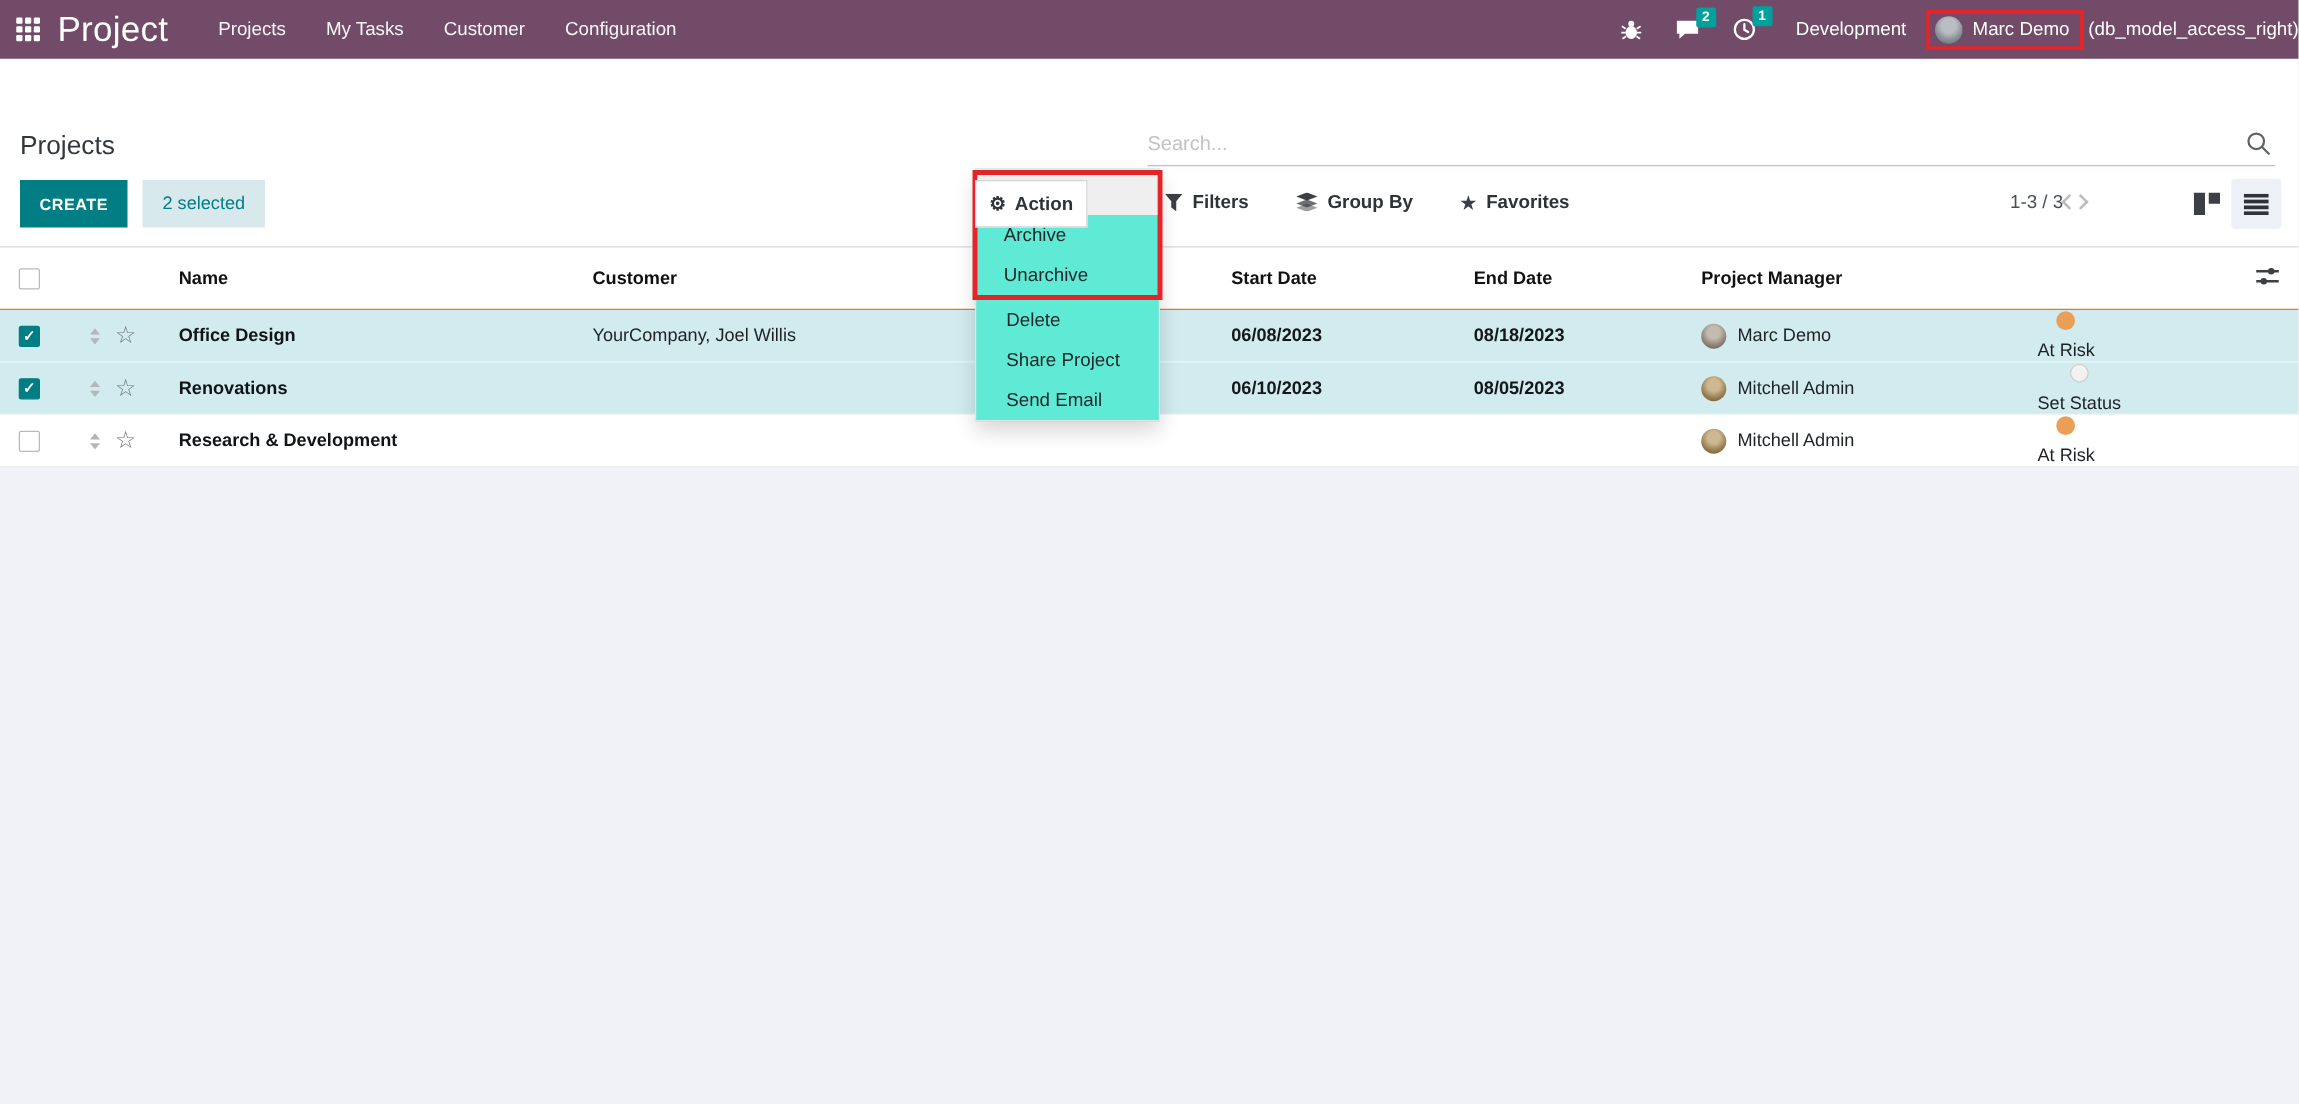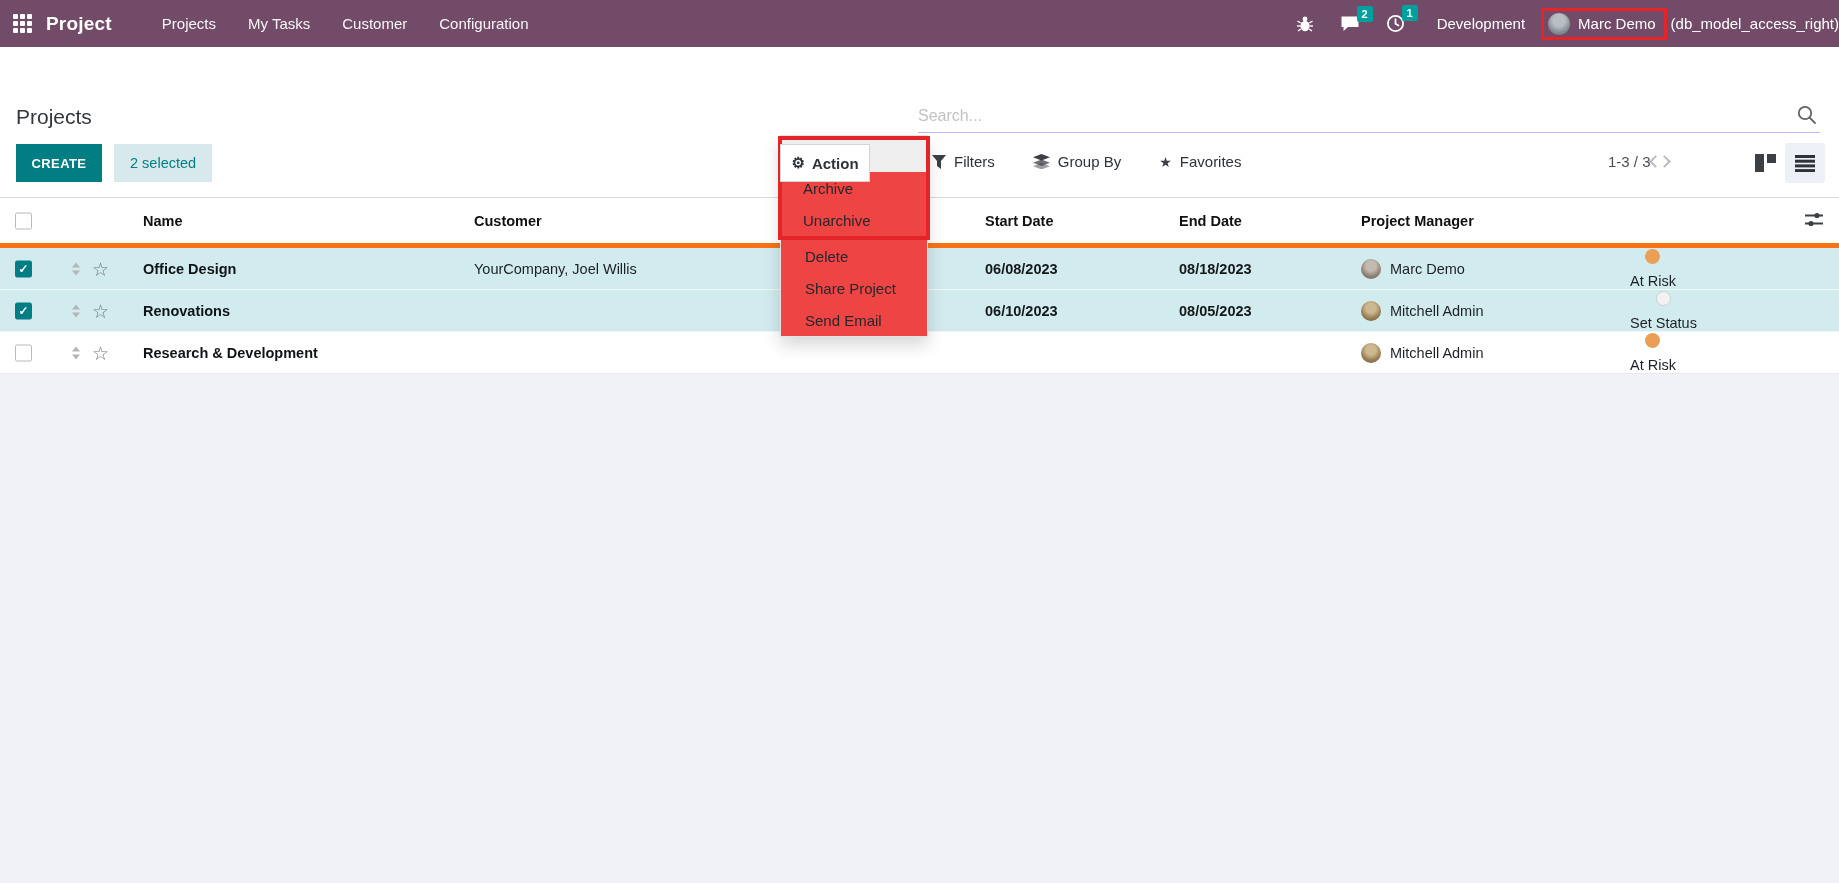--- a/index.html
+++ b/index.html
@@ -4,21 +4,21 @@
 <style>
   * { margin:0; padding:0; box-sizing:border-box; }
   body { font-family:"Liberation Sans", sans-serif; background:#f1f2f7; }
   .screen { position:relative; width:1839px; height:883px; background:#f1f2f7; overflow:hidden; }
 
   
   .navbar { position:absolute; top:0; left:0; width:1839px; height:47px;
             background:#714B67; display:flex; align-items:center; color:#fff; z-index:50; }
   .grid-icon { display:grid; grid-template-columns:repeat(3,5px); grid-gap:2px; margin:0 14px 0 13px; cursor:pointer; }
   .grid-icon span { width:5px; height:5px; background:#fff; border-radius:1px; }
-  .app-name { font-size:19px; font-weight:700; margin-right:50px; letter-spacing:.2px; }
+  .app-name { font-size:28px; font-weight:400; margin-right:40px; letter-spacing:.2px; }
   .nav-menu { display:flex; gap:32px; font-size:15px; }
   .nav-menu .nav-item { cursor:pointer; opacity:.95; }
   .nav-right { margin-left:auto; display:flex; align-items:center; font-size:15px; }
   .nav-ic { position:relative; margin-right:26px; display:flex; align-items:center; cursor:pointer; }
   .badge { position:absolute; top:-9px; right:-13px; min-width:16px; height:16px; padding:0 3px;
            background:#00a09d; color:#fff; font-size:11px; font-weight:700; line-height:16px;
            text-align:center; border-radius:2px; }
   .company { margin:0 16px 0 6px; cursor:pointer; }
   .user-wrap { display:flex; align-items:center; border:3px solid #e5242a; padding:2px 8px 2px 4px; margin-right:4px; }
   .avatar { width:22px; height:22px; border-radius:50%;
@@ -43,35 +43,35 @@
   .gear { font-size:15px; color:#2e3338; }
 
   
   .search-box { position:absolute; top:53px; left:918px; width:902px; height:33px; }
   .search-input { width:100%; height:100%; border:none; border-bottom:1px solid #c4b5fd; outline:none;
                   font-size:16px; color:#333; font-family:"Liberation Sans",sans-serif; padding-right:34px; }
   .search-input::placeholder { color:#c3c3c3; }
   .search-ic { position:absolute; right:2px; top:4px; cursor:pointer; }
 
   .filter-bar { position:absolute; top:106px; left:932px; display:flex; gap:38px; align-items:center; }
-  .fbtn { display:flex; align-items:center; gap:8px; font-size:15px; font-weight:400; color:#2e3338; cursor:pointer; }
+  .fbtn { display:flex; align-items:center; gap:8px; font-size:15px; font-weight:700; color:#2e3338; cursor:pointer; }
   .fav-star { font-size:14px; color:#3c3f44; }
 
   .pager { position:absolute; top:106px; left:1608px; display:flex; align-items:center; 
            font-size:15px; color:#4a4f54; }
   .chev { width:9px; height:9px; border-left:2px solid #b9bcc0; border-bottom:2px solid #b9bcc0; cursor:pointer; }
   .chev.left  { transform:rotate(45deg); }
   .chev.right { transform:rotate(225deg); }
   .view-switch { position:absolute; top:96px; left:1745px; display:flex; align-items:center; }
   .vs-btn { width:40px; height:40px; display:flex; align-items:center; justify-content:center; cursor:pointer; }
   .vs-btn.active { background:#eef0f7; border-radius:3px; }
 
   
   .thead { position:absolute; top:150px; left:0; width:1839px; height:51px; background:#fff;
-           border-top:1px solid #d8dade; border-bottom:5px solid #f97316; }
+           border-top:1px solid #d8dade; border-bottom:1px solid #f97316; }
   .cell { position:absolute; top:50%; transform:translateY(-50%); font-size:14.5px; color:#1d2125; white-space:nowrap; }
   .hcell { font-weight:700; color:#111; }
   .c-check { left:15px; } .c-handle { left:72px; } .c-star { left:92px; }
   .c-name { left:143px; } .c-cust { left:474px; } .c-start { left:985px; }
   .c-end { left:1179px; } .c-mgr { left:1361px; } .c-status { left:1630px; }
   .c-cfg { left:auto; right:15px; cursor:pointer; }
 
   .trow { position:absolute; left:0; width:1839px; height:42px; background:#fff; border-bottom:1px solid #e7e9eb; }
   .trow.selected { background:#d1ebee; border-bottom:1px solid #eef7f8; }
   .row-0 { top:201px; } .row-1 { top:243px; } .row-2 { top:285px; }
@@ -91,21 +91,21 @@
   .mgr-av { width:20px; height:20px; border-radius:50%; }
   .av-a { background:radial-gradient(circle at 50% 35%, #c3bab0 0 30%, #94867a 60%, #57504a 100%); }
   .av-b { background:radial-gradient(circle at 50% 35%, #cdb892 0 30%, #9d8257 60%, #5f4c33 100%); }
 
   .status-cell { display:flex; align-items:center; gap:9px;flex-direction:column; }
   .status-dot { width:15px; height:15px; border-radius:50%; cursor:pointer; }
   .status-dot.at-risk { background:#eb9e55; }
   .status-dot.unset { background:#f2f2f2; border:1px solid #cfcfcf; }
 
   
-  .dropdown { position:absolute; top:135px; left:780px; width:148px; background:#ef4444;
+  .dropdown { position:absolute; top:135px; left:780px; width:148px; background:#5eead4;
               border:1px solid #e3e3e3; box-shadow:0 8px 16px rgba(0,0,0,.16); z-index:60; }
   .ditem { height:32px; display:flex; align-items:center; padding-left:24px; font-size:15px;
            color:#24282d; cursor:pointer; white-space:nowrap; }
   .ditem.active { background:#efefef; }
   .red-wrap { border:4px solid #e5242a; margin:0 -3px; }
   .red-wrap .ditem { padding-left:21px; }
 </style>
 </head>
 <body>
 

